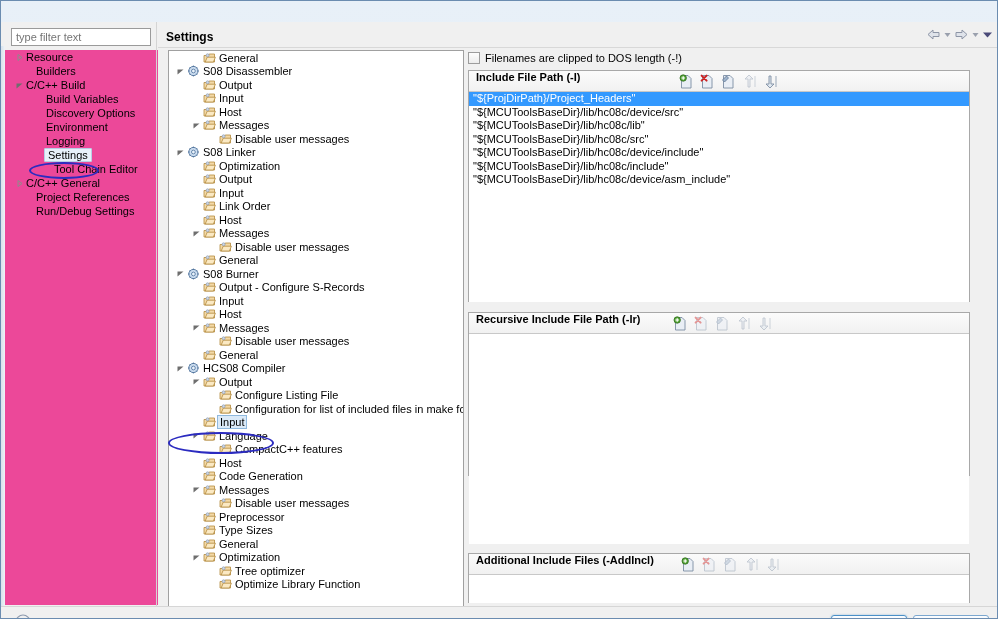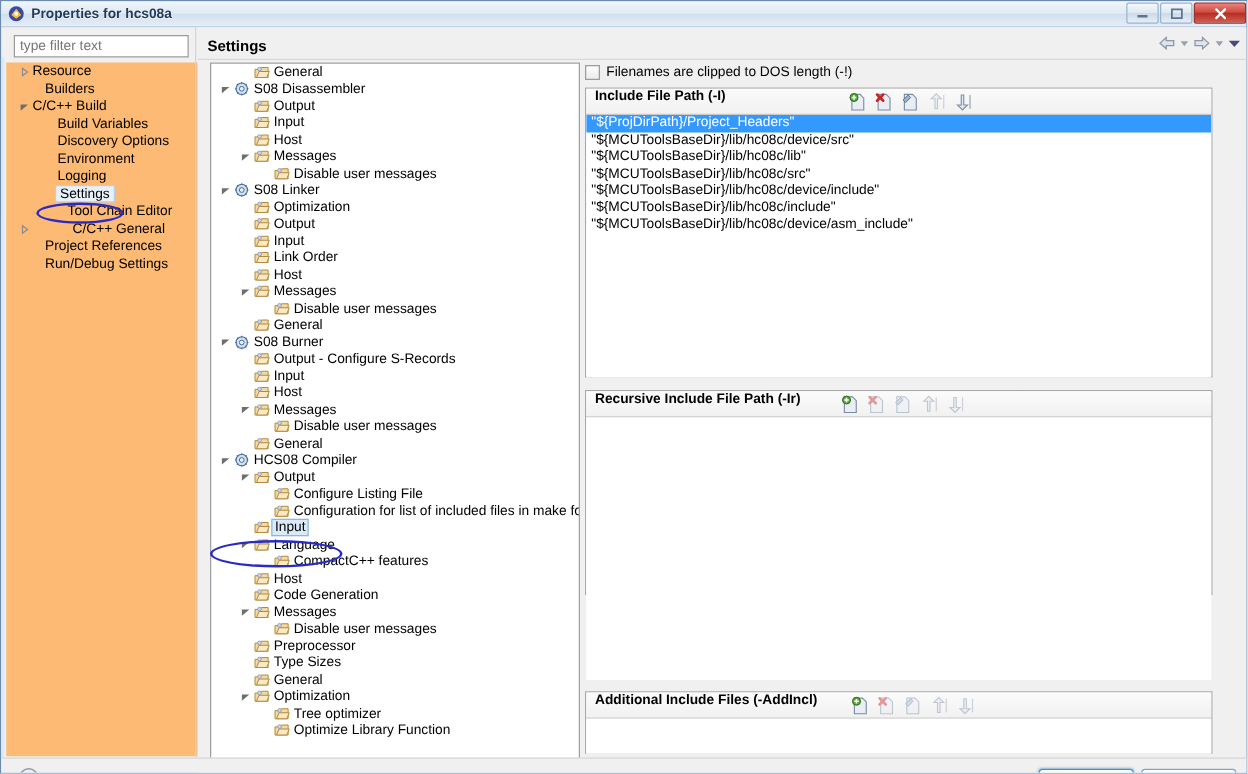--- a/index.html
+++ b/index.html
@@ -75,21 +75,21 @@
     border: 1px solid #9a9a9a;
     background: #fff;
     font-size: 11px;
     color: #666;
     padding: 1px 4px;
     font-family: "Liberation Sans", sans-serif;
     outline: none;
   }
   #left-tree {
     position: absolute; left: 0; top: 26px; width: 154px; height: 555px;
-    background: #fdba74;
+    background: #ec4899;
     border: none;
     overflow: hidden;
   }
   #left-sash {
     position: absolute; left: 0px; top: 24px; width: 4px; height: 560px;
     background: linear-gradient(90deg,#d7e2ec,#eef3f8);
   }
   .ltree-row {
     height: 14px; display: flex; align-items: center;
     white-space: nowrap; font-size: 11px; color: #000;
@@ -264,47 +264,20 @@
   .dlg-btn.default {
     border-color: #4a90c8;
     box-shadow: 0 0 2px rgba(74,144,200,0.6);
   }
 </style>
 </head>
 <body>
 
 <div id="window">
 
-  <div id="titlebar">
-    <span id="app-icon">
-      <svg width="14" height="14" viewBox="0 0 14 14">
-        <circle cx="7" cy="7" r="6" fill="#3b4a9e"></circle>
-        <path d="M3 8 L7 3 L11 8 L7 11 Z" fill="#f5b942"></path>
-        <circle cx="7" cy="7" r="1.6" fill="#fff"></circle>
-      </svg>
-    </span>
-    <span class="title-text">Properties for hcs08a</span>
-    <div id="win-buttons">
-      <div class="win-btn">
-        <svg width="10" height="9" viewBox="0 0 10 9">
-            <rect x="1" y="6" width="8" height="2" fill="#5d7392"></rect>
-          </svg>
-      </div>
-      <div class="win-btn">
-        <svg width="11" height="10" viewBox="0 0 11 10">
-            <rect x="1.5" y="1.5" width="8" height="7" fill="none" stroke="#5d7392" stroke-width="1.4"></rect>
-          </svg>
-      </div>
-      <div class="win-btn close">
-        <svg width="11" height="10" viewBox="0 0 11 10">
-          <path d="M2 1.5 L9 8.5 M9 1.5 L2 8.5" stroke="#fff" stroke-width="1.8" stroke-linecap="round"></path>
-        </svg>
-      </div>
-    </div>
-  </div>
 
   <div id="body">
 
     <div id="left-sash"></div>
 
     <div id="left-col">
       <input id="filter-input" type="text" placeholder="type filter text" style="">
       <div id="left-tree">
           <div class="ltree-row" style="padding-left: 8px;">
             <span class="ltree-arrow">
@@ -343,21 +316,21 @@
             <span class="ltree-label">Logging</span>
           </div>
           <div class="ltree-row highlighted" style="padding-left: 28px;">
             <span class="ltree-arrow"></span>
             <span class="ltree-label">Settings</span>
           </div>
           <div class="ltree-row" style="padding-left: 36px;">
             <span class="ltree-arrow"></span>
             <span class="ltree-label">Tool Chain Editor</span>
           </div>
-          <div class="ltree-row" style="padding-left: 8px; gap: 32px;">
+          <div class="ltree-row" style="padding-left: 8px;">
             <span class="ltree-arrow">
               <svg width="9" height="9" viewBox="0 0 9 9">
                 <path d="M3 1.5 L7 4.5 L3 7.5 Z" fill="none" stroke="#8c8c8c" stroke-width="1"></path>
               </svg>
             </span>
             <span class="ltree-label">C/C++ General</span>
           </div>
           <div class="ltree-row" style="padding-left: 18px;">
             <span class="ltree-arrow"></span>
             <span class="ltree-label">Project References</span>

